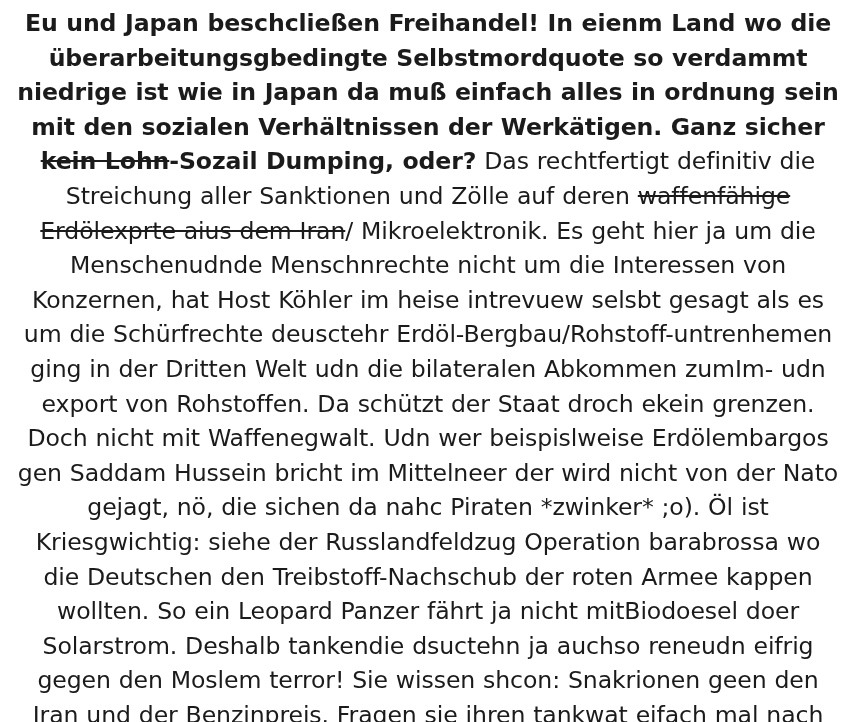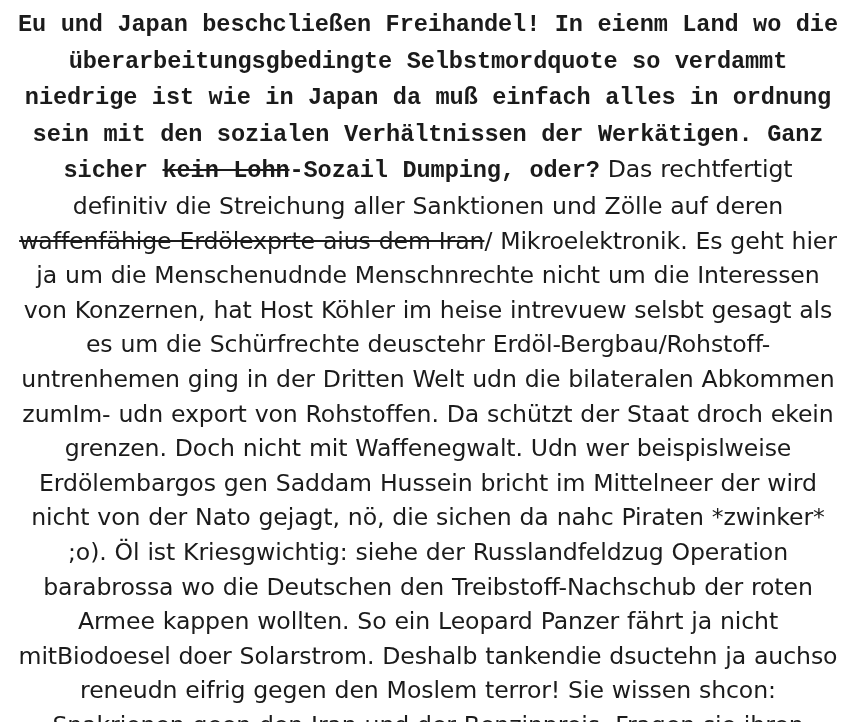--- a/index.html
+++ b/index.html
@@ -25,21 +25,20 @@
     text-align: center;
     color: #1b1b1b;
     font-size: 23.6px;
     line-height: 34.6px;
     letter-spacing: -0.1px;
     word-spacing: 0.5px;
     font-family: "DejaVu Sans", sans-serif;
   }
   .b {
     font-weight: bold;
-    font-family: Liberation Mono, monospace;
   }
   .strike {
     text-decoration: line-through;
   }
 </style>
 </head>
 <body>
 
 <div id="doc">
   <p class="paragraph"><span class="b">Eu und Japan beschcließen </span><span class="b">Freihandel! In eienm Land wo die überarbeitungsgbedingte Selbstmordquote so verdammt niedrige ist wie in Japan da muß einfach alles in ordnung sein mit den sozialen Verhältnissen der Werkätigen. Ganz sicher </span><span class="b strike">kein Lohn</span><span class="b">-Sozail Dumping, oder?</span><span> Das rechtfertigt definitiv die Streichung aller Sanktionen und Zölle auf deren </span><span class="strike">waffenfähige Erdölexprte aius dem Iran</span><span>/ Mikroelektronik. Es geht hier ja um die Menschenudnde Menschnrechte nicht um die Interessen von Konzernen, hat Host Köhler im heise intrevuew selsbt gesagt als es um die Schürfrechte deusctehr Erdöl-Bergbau/Rohstoff-untrenhemen ging in der Dritten Welt udn die bilateralen Abkommen zumIm- udn export von Rohstoffen. Da schützt der Staat droch ekein grenzen. Doch nicht mit Waffenegwalt. Udn wer beispislweise Erdölembargos gen Saddam Hussein bricht im Mittelneer der wird nicht von der Nato gejagt, nö, die sichen da nahc Piraten *zwinker* ;o). Öl ist Kriesgwichtig: siehe der Russlandfeldzug Operation barabrossa wo die Deutschen den Treibstoff-Nachschub der roten Armee kappen wollten. So ein Leopard Panzer fährt ja nicht mitBiodoesel doer Solarstrom. Deshalb tankendie dsuctehn ja auchso reneudn eifrig gegen den Moslem terror! Sie wissen shcon: Snakrionen geen den Iran und der Benzinpreis. Fragen sie ihren tankwat eifach mal nach billigem nicht tehischem Benzin wo die Sanktionen gegen Schurkesatten nicht im preis mit drinne sind.</span></p>

